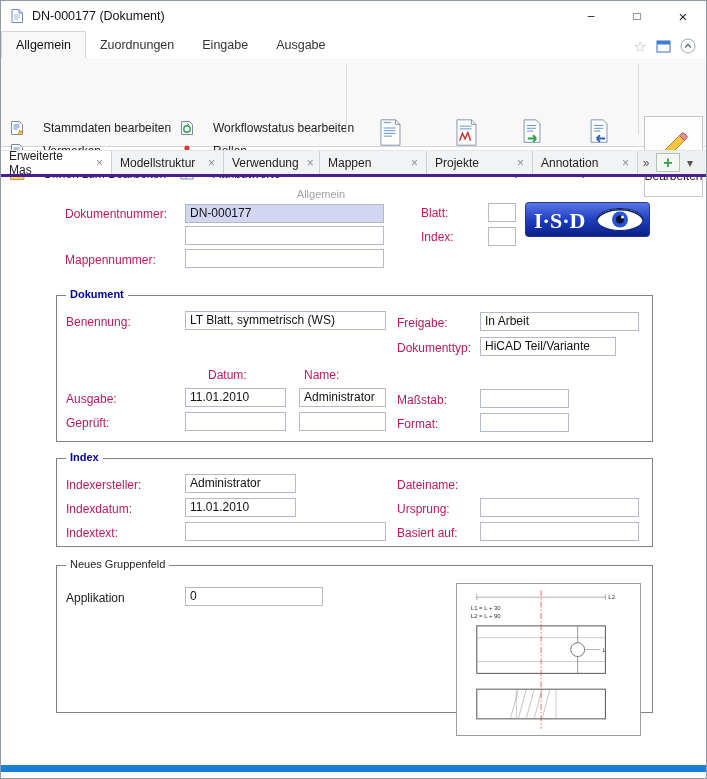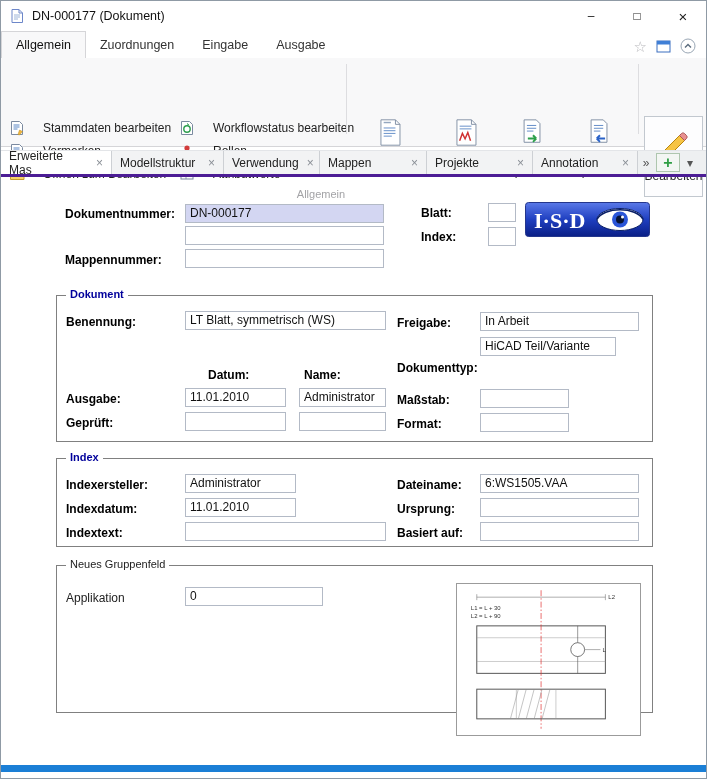--- a/index.html
+++ b/index.html
@@ -34,21 +34,21 @@
 
   
   .tabstrip{position:absolute;top:149px;left:0;width:100%;height:27px;background:#eef0f1;border-top:1px solid #e3e5e8;border-bottom:3px solid #4c1d95;display:flex;align-items:stretch}
   .dtab{display:flex;align-items:center;justify-content:space-between;padding:0 8px;font-size:12px;color:#222;border-right:1px solid #cdd0d4;background:#f2f3f4}
   .dtab.active{background:#fff}
   .tabx{color:#8a8f96;font-size:12px;margin-left:8px}
   .strip-btn{display:flex;align-items:center;justify-content:center;color:#555;font-size:12px;width:16px}
   .addbtn{width:24px;margin:2px 2px;border:1px solid #aec6ae;background:#f3f6f3;color:#2f9e44;font-weight:bold;font-size:16px;display:flex;align-items:center;justify-content:center}
 
   
-  .form-lbl{position:absolute;font-size:12px;font-weight:bold;color:#000000;white-space:nowrap}
+  .form-lbl{position:absolute;font-size:12px;font-weight:normal;color:#be185d;white-space:nowrap}
   .form-lbl.black{color:#222;font-weight:normal}
   .fld{position:absolute;height:19px;background:#fff;border:1px solid #b3bac6;font-size:12px;line-height:17px;padding:0 4px;color:#111;overflow:hidden;white-space:nowrap}
   .fld.hl{background:#d3d6f2}
   .groupbox{position:absolute;border:1px solid #808080}
   .legend{position:absolute;top:-8px;left:9px;background:#fff;padding:0 4px;font-size:11px;font-weight:bold;color:#00009b;white-space:nowrap}
   .legend.black{color:#222;font-weight:normal}
   .drawing-box{position:absolute;left:455px;top:582px;width:185px;height:153px;border:1px solid #9b9b9b;background:#fff}
   .logo{position:absolute;left:524px;top:201px;width:125px;height:35px}
 
   .bottom-accent{position:absolute;left:0;right:0;bottom:6px;height:7px;background:#1b7fd6}
@@ -276,21 +276,21 @@
     </svg>
   </div>
 
   <div class="groupbox" style="left:55px;top:294px;width:597px;height:147px">
     <span class="legend">Dokument</span>
   </div>
   <span class="form-lbl" style="left:65px;top:314px">Benennung:</span>
   <div class="fld" style="left:184px;top:310px;width:201px">LT Blatt, symmetrisch (WS)</div>
   <span class="form-lbl" style="left:396px;top:315px">Freigabe:</span>
   <div class="fld" style="left:479px;top:311px;width:159px">In Arbeit</div>
-  <span class="form-lbl" style="left:396px;top:360px">Dokumenttyp:</span>
+  <span class="form-lbl" style="left:396px;top:340px">Dokumenttyp:</span>
   <div class="fld" style="left:479px;top:336px;width:136px">HiCAD Teil/Variante</div>
 
   <span class="form-lbl" style="left:207px;top:367px">Datum:</span>
   <span class="form-lbl" style="left:303px;top:367px">Name:</span>
 
   <span class="form-lbl" style="left:65px;top:391px">Ausgabe:</span>
   <div class="fld" style="left:184px;top:387px;width:101px">11.01.2010</div>
   <div class="fld" style="left:298px;top:387px;width:87px">Administrator</div>
   <span class="form-lbl" style="left:65px;top:415px">Geprüft:</span>
   <div class="fld" style="left:184px;top:411px;width:101px"></div>
@@ -305,21 +305,20 @@
     <span class="legend">Index</span>
   </div>
   <span class="form-lbl" style="left:65px;top:477px">Indexersteller:</span>
   <div class="fld" style="left:184px;top:473px;width:111px">Administrator</div>
   <span class="form-lbl" style="left:65px;top:501px">Indexdatum:</span>
   <div class="fld" style="left:184px;top:497px;width:111px">11.01.2010</div>
   <span class="form-lbl" style="left:65px;top:525px">Indextext:</span>
   <div class="fld" style="left:184px;top:521px;width:201px"></div>
 
   <span class="form-lbl" style="left:396px;top:477px">Dateiname:</span>
-  <div class="fld" style="left:479px;top:473px;width:159px">6:WS1505.VAA</div>
   <span class="form-lbl" style="left:396px;top:501px">Ursprung:</span>
   <div class="fld" style="left:479px;top:497px;width:159px"></div>
   <span class="form-lbl" style="left:396px;top:525px">Basiert auf:</span>
   <div class="fld" style="left:479px;top:521px;width:159px"></div>
 
   <div class="groupbox" style="left:55px;top:564px;width:597px;height:148px">
     <span class="legend black">Neues Gruppenfeld</span>
   </div>
   <span class="form-lbl black" style="left:65px;top:590px">Applikation</span>
   <div class="fld" style="left:184px;top:586px;width:138px">0</div>

